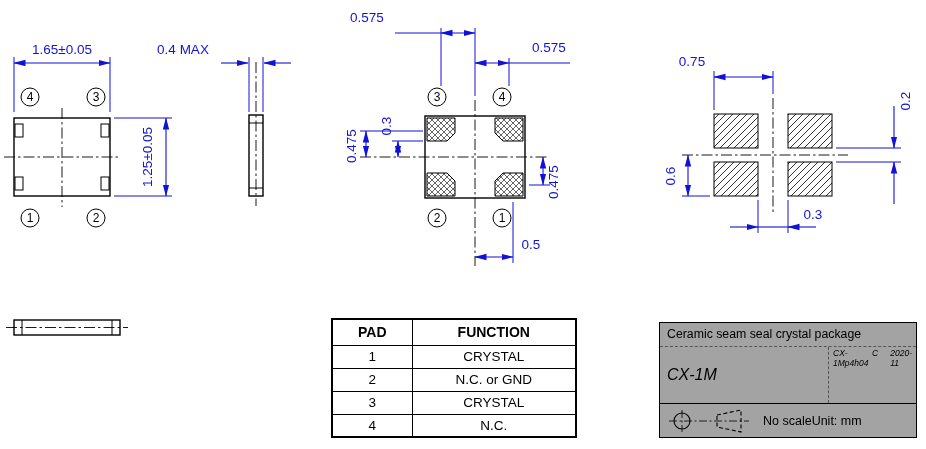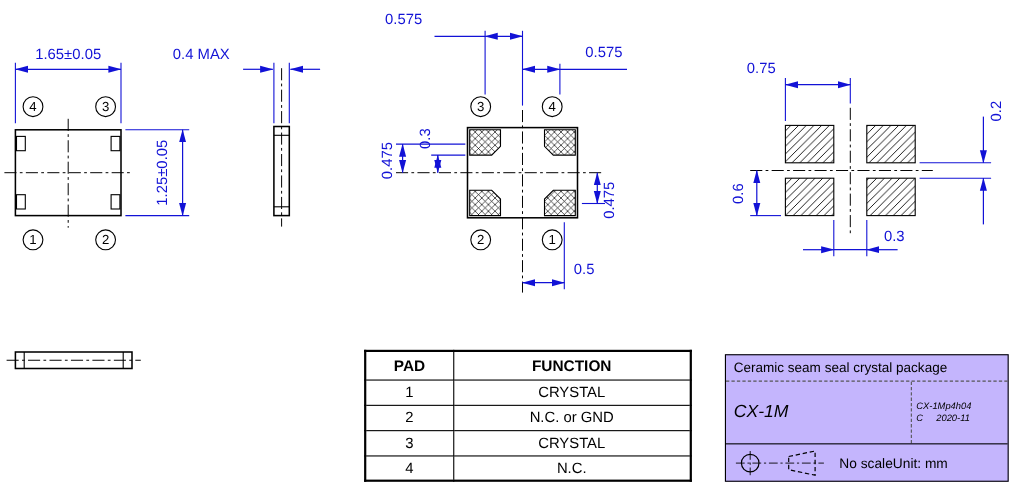--- a/index.html
+++ b/index.html
@@ -16,27 +16,27 @@
   .body-line { stroke: #000; stroke-width: 1.4; fill: #fff; }
   .pad-shape { stroke: #000; stroke-width: 1; }
   .center { stroke: #000; stroke-width: 0.9; stroke-dasharray: 11 3 2.5 3; fill: none; }
   .thin { stroke: #000; stroke-width: 1; fill: none; }
 
   table.pad-table { position: absolute; left: 331px; top: 318px; border-collapse: collapse; background: #fff; border: 2px solid #000; }
   table.pad-table th, table.pad-table td { border: 1px solid #000; text-align: center; color: #000; padding: 0 23px; }
   table.pad-table th { font-size: 14px; font-weight: bold; height: 26px; }
   table.pad-table td { font-size: 13.5px; height: 23px; }
   th.col-pad { width: 80px; }
-  th.col-fn { width: 216px; }
-
-  .title-block { position: absolute; left: 659px; top: 322px; width: 258px; height: 116px; border: 1.6px solid #000; background: #c4b5fd; display: flex; flex-direction: column; color: #000; }
+  th.col-fn { width: 164px; }
+
+  .title-block { position: absolute; left: 659px; top: 322px; width: 258px; height: 116px; border: 1.6px solid #000; background: #a3a3a3; display: flex; flex-direction: column; color: #000; }
   .tb-desc { padding: 3px 7px 4px; border-bottom: 1.4px dashed #555; font-size: 12.3px; line-height: 1.32; }
   .tb-mid { display: flex; flex: 1; min-height: 0; font-style: italic; }
   .tb-part { flex: 1; font-size: 16px; padding: 0 7px; display: flex; align-items: center; }
-  .tb-doc { width: 88px; border-left: 1.4px dashed #555; font-size: 8.5px; padding: 2px 4px; display: flex; flex-direction: column; justify-content: center; gap: 2px; line-height: 1.1; }
+  .tb-doc { width: 88px; border-left: 1.4px dashed #555; font-size: 8.5px; padding: 2px 4px; display: flex; flex-direction: row; justify-content: center; gap: 2px; line-height: 1.1; }
   .tb-rev { display: flex; gap: 12px; }
   .tb-bottom { border-top: 1.5px solid #000; display: flex; align-items: center; padding: 2px 7px; height: 34px; }
   .tb-bottom .note { font-size: 12.5px; white-space: nowrap; }
 </style>
 </head>
 <body>
 
 <div class="stage">
 
   <svg class="drawing" width="926" height="449" viewBox="0 0 926 449">

